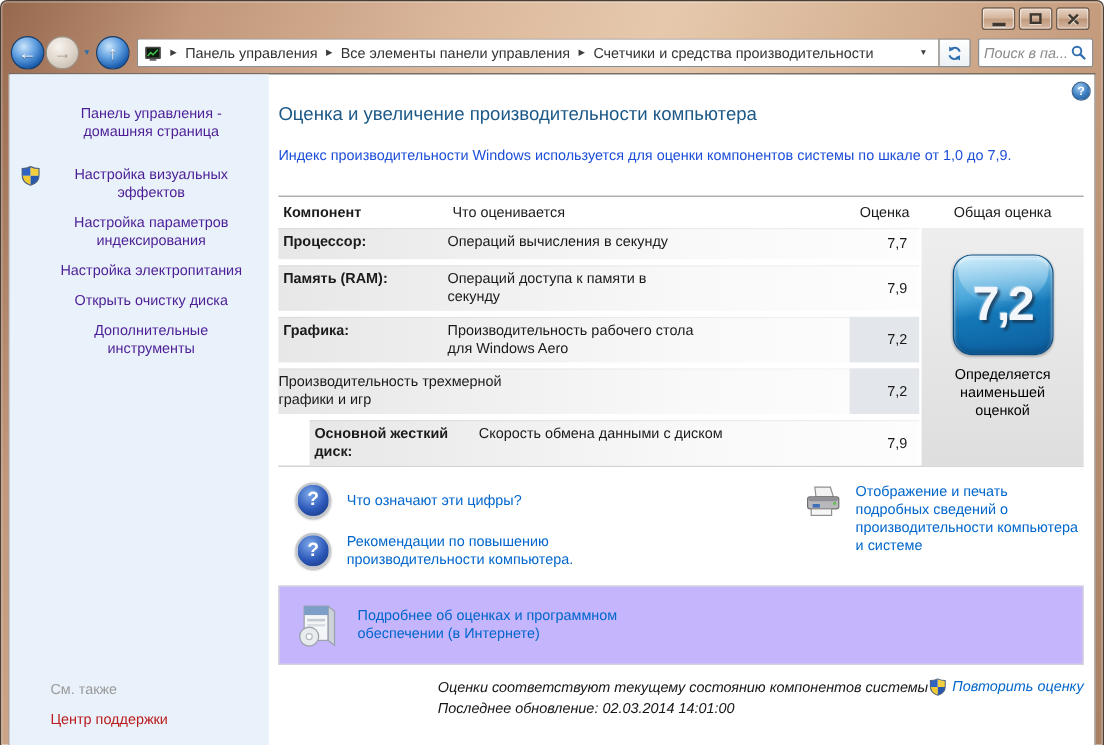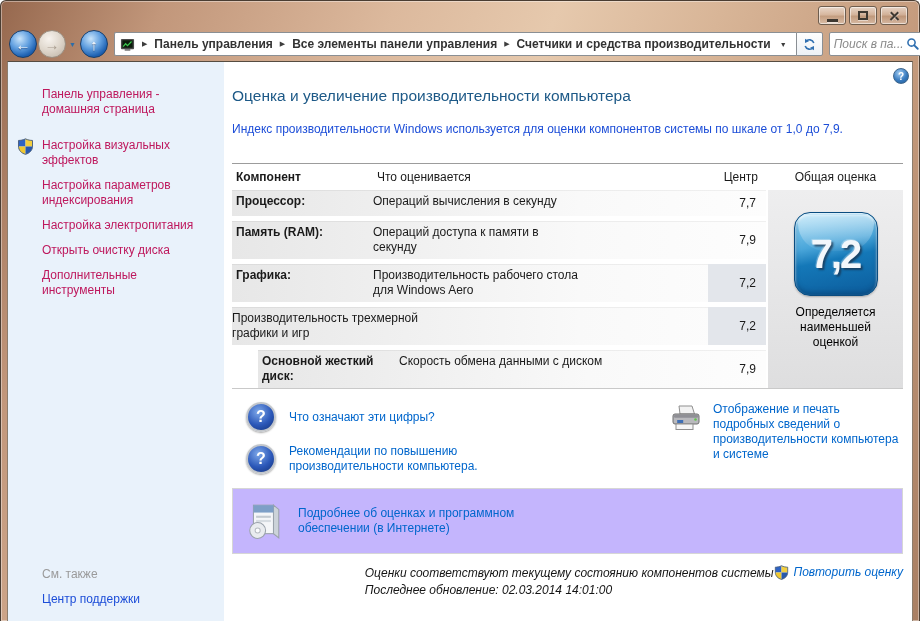--- a/index.html
+++ b/index.html
@@ -28,47 +28,47 @@
   
   .toolbar { height:34px; display:flex; align-items:center; padding:0 8px; }
   .nav-circle { width:28px; height:28px; border-radius:50%; flex:none;
     display:flex; align-items:center; justify-content:center;
     color:#fff; font-size:15px; font-weight:bold; line-height:1; }
   .nav-back, .nav-up { background:radial-gradient(circle at 38% 30%, #c9e4fa 0%, #62a0e0 40%, #1e61b2 72%, #123e7d 100%); border:1px solid #173f6d; text-shadow:0 1px 1px rgba(0,0,30,.5); }
   .nav-fwd { background:radial-gradient(circle at 38% 30%, #f7f3ee 0%, #ded6cb 50%, #bdb2a4 100%); border:1px solid #9b9083; color:#a89d8f; margin-left:1px; }
   .nav-chevron { font-size:7px; color:#2d6da8; padding:0 3px; cursor:default; }
   .nav-up { margin-left:1px; margin-right:6px; }
 
-  .addr-group { flex:1; display:flex; height:24px;font-weight:bold; }
+  .addr-group { flex:1; display:flex; height:24px; }
   .addressbar { flex:1; background:#fff; border:1px solid #8a8f94; border-right:none; border-radius:2px 0 0 2px;
     display:flex; align-items:center; padding:0 5px; gap:5px; color:#333; overflow:hidden; white-space:nowrap; }
   .crumb { cursor:default; }
   .crumb-sep { font-size:7px; color:#3d3d3d; padding:0 2px; }
   .addr-dropdown { margin-left:auto; font-size:7px; color:#3d3d3d; padding:0 4px; }
   .refresh-btn { width:27px; border:1px solid #8a8f94; border-radius:0 2px 2px 0;
     background:linear-gradient(#fefefe,#edf1f5); display:flex; align-items:center; justify-content:center; }
 
   .searchbox { width:96px; height:24px; margin-left:6px; background:#fff; border:1px solid #8a8f94; border-radius:2px;
     display:flex; align-items:center; padding:0 4px; flex:none; }
   .searchbox input { border:none; outline:none; background:transparent; width:72px; font-family:inherit; font-size:12px; font-style:italic; color:#555; }
   .searchbox input::placeholder { color:#8a8a8a; font-style:italic; }
 
   
   .client { position:absolute; top:60px; left:6px; right:6px; bottom:0; background:#fff;
     border-top:1px solid #564c41; border-left:1px solid #8c7d6d; border-right:1px solid #8c7d6d;
     display:flex; }
 
   
   .sidebar { width:216px; flex:none; background:#e9f2fb; position:relative; padding:25px 10px 0 34px; color:#284b7e; }
-  .side-link { display:block; margin-bottom:10px; line-height:15px; width:168px; cursor:pointer; position:relative; color:#be185d; text-decoration:none; }
+  .side-link { display:block; margin-bottom:10px; line-height:15px; width:168px; cursor:pointer; position:relative; color:#4c1d95; text-decoration:none;text-align:center; }
   .side-home { margin-bottom:21px; }
   .side-shield { position:absolute; left:-25px; top:0px; width:17px; height:17px; }
   .see-also { position:absolute; left:34px; top:505px; }
   .see-also-header { color:#9a9a9a; margin-bottom:11px; }
-  .see-also-link { color:#1d4ed8; cursor:pointer; }
+  .see-also-link { color:#b91c1c; cursor:pointer; }
 
   
   .main { flex:1; position:relative; padding:0 9px 0 8px; color:#1a1a1a; }
   .help-circle { position:absolute; top:6px; right:3px; width:16px; height:16px; border-radius:50%;
     background:radial-gradient(circle at 40% 30%, #a3cdf2 0%, #3a7cc0 55%, #1c5a96 100%);
     border:1px solid #3f668c; color:#fff; font-size:10px; font-weight:bold;
     display:flex; align-items:center; justify-content:center; cursor:pointer; }
 
   .page-title { margin-top:25px; font-size:15.5px; font-weight:normal; color:#1d5987; }
   .intro { margin-top:17px; max-width:662px; line-height:15px; color:#1d4ed8; }
@@ -270,21 +270,21 @@
     <div class="main">
       <div class="help-circle">?</div>
 
       <h1 class="page-title">Оценка и увеличение производительности компьютера</h1>
       <p class="intro">Индекс производительности Windows используется для оценки компонентов системы по шкале от 1,0 до 7,9.</p>
 
       <div class="perf-table">
         <div class="pt-header">
           <div class="hc">Компонент</div>
           <div class="hd">Что оценивается</div>
-          <div class="hs">Центр</div>
+          <div class="hs">Оценка</div>
           <div class="ho">Общая оценка</div>
         </div>
         <div class="pt-wrap">
           <div class="rows">
             <div class="pt-row">
               <div class="rc">Процессор:</div>
               <div class="rd">Операций вычисления в секунду</div>
               <div class="rs">7,7</div>
             </div>
             <div class="pt-row">

